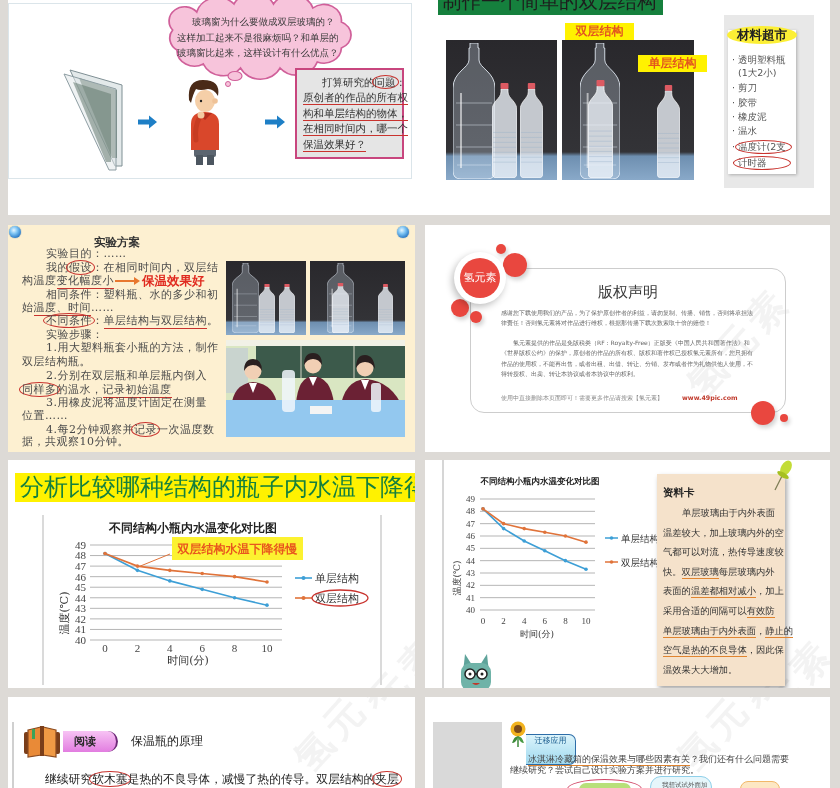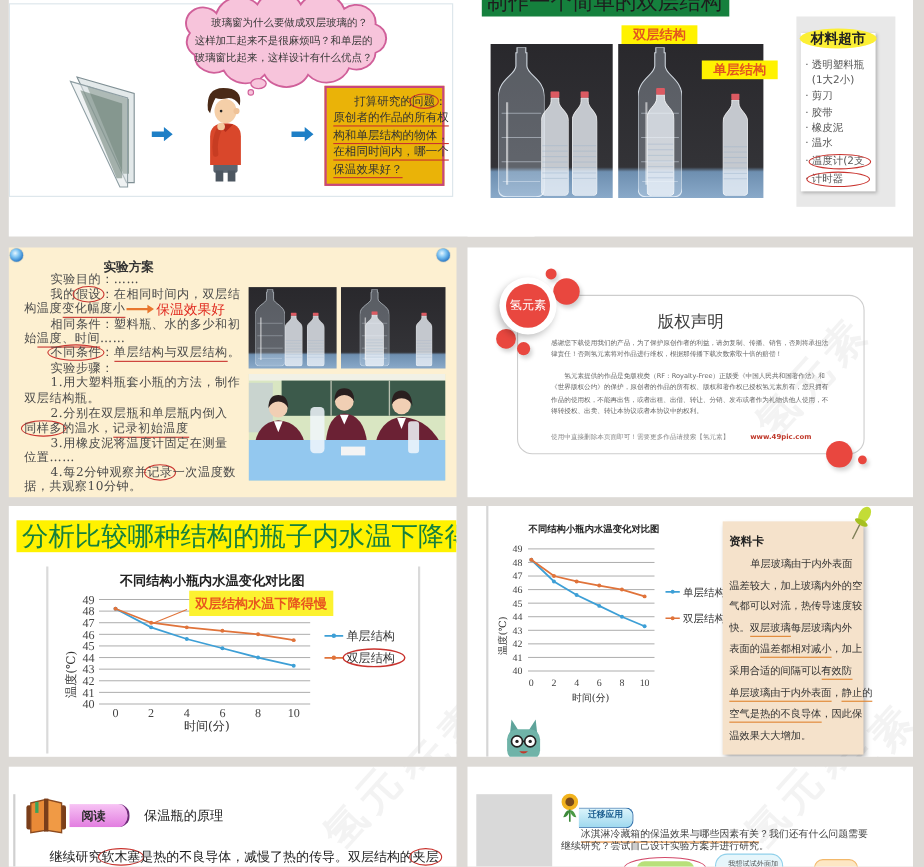--- a/index.html
+++ b/index.html
@@ -11,21 +11,21 @@
 .nw{white-space:nowrap}
 svg{display:block;overflow:visible}
 .seg{display:inline}
 .m-circle{border:1.3px solid #c9332e;border-radius:50%;padding:0 2px;margin:0 -3px}
 .m-underline{border-bottom:1.3px solid #c9332e;padding-bottom:1px}
 .m-underline-orange{border-bottom:1.5px solid #e0842f;padding-bottom:1px}
 .wm{position:absolute;font-size:38px;font-weight:bold;color:rgba(140,140,140,.10);transform:rotate(-48deg);white-space:nowrap;letter-spacing:6px;pointer-events:none}
 
 
 .s1-th{position:absolute;font-size:9.5px;line-height:12px;color:#3a3a3a}
-.qbox{left:287px;top:78px;width:109px;height:91px;border:2px solid #c8467e;background:#eab308}
+.qbox{left:287px;top:68px;width:109px;height:91px;border:2px solid #c8467e;background:#e5e5e5}
 .qline{position:absolute;font-size:10.5px;line-height:14px;color:#333;white-space:nowrap}
 
 
 .s2-title{left:13px;top:0;width:225px;height:15px;overflow:hidden;background:#15803d}
 .s2-title span{position:absolute;left:4px;top:-8px;font-size:19.5px;line-height:20px;color:#1d1d1d;white-space:nowrap}
 .photo{background:linear-gradient(#29282c 0%,#333337 80%,#6e8fb0 83%,#89a9c9 100%);overflow:hidden}
 .tag{background:#fff200;color:#e3561f;font-weight:bold;font-size:12px;text-align:center;line-height:17px}
 .mat-panel{left:299px;top:15px;width:90px;height:173px;background:#e8e8e8}
 .mat-card{left:303px;top:30px;width:68px;height:144px;background:#fff;box-shadow:1px 1px 3px rgba(0,0,0,.25)}
 .mat-head{left:302px;top:26px;width:70px;height:18px;background:#fcef35;border-radius:50%;font-weight:bold;font-size:12.5px;line-height:18px;text-align:center;color:#222}
@@ -34,21 +34,21 @@
 .mat-item.cont::before{content:"\00a0\00a0"}
 .red-oval{position:absolute;border:1.3px solid #c9332e;border-radius:50%}
 
 
 .s3{background:#fdf0d1}
 .globe{position:absolute;width:12px;height:12px;border-radius:50%;background:radial-gradient(circle at 40% 35%,#e6f6ff 0,#7cc3f3 35%,#1f6fc0 80%);box-shadow:0 0 1px #0d4f90}
 .s3-title{text-align:center;font-weight:bold;font-size:11.5px;line-height:14px;color:#333}
 .s3-line{position:absolute;font-size:11px;line-height:14px;letter-spacing:.5px;color:#4a4a4a;white-space:nowrap}
 .s3-line.ind{left:38px}
 .s3-line.no{left:14px}
-.callout{font-weight:normal;font-size:12.5px;line-height:16px;color:#e02a1f;white-space:nowrap}
+.callout{font-weight:bold;font-size:12.5px;line-height:16px;color:#e02a1f;white-space:nowrap}
 
 
 .cr-box{left:45px;top:43px;width:316px;height:145px;border:1px solid #cdcdcd;border-radius:14px}
 .dot{position:absolute;border-radius:50%;background:#e9473f;box-shadow:2px 3px 4px rgba(0,0,0,.18)}
 .logo-ring{position:absolute;border-radius:50%;background:#fff;box-shadow:-2px 3px 7px rgba(0,0,0,.25)}
 .logo-core{position:absolute;border-radius:50%;background:#e9473f;color:#fff;font-size:11px;line-height:40px;text-align:center}
 .cr-title{left:45px;top:59px;width:316px;text-align:center;font-size:15px;line-height:16px;color:#3a3a3a}
 .cr-p{position:absolute;left:76px;width:256px;font-size:6px;line-height:10.3px;color:#666}
 .cr-foot{font-size:6px;line-height:8px;color:#888;white-space:nowrap}
 .cr-url{font-size:6.3px;line-height:8px;color:#c0392b;font-weight:bold;white-space:nowrap}
@@ -64,21 +64,21 @@
 
 .note{left:232px;top:14px;width:128px;height:212px;background:#f5e2cb;box-shadow:2px 3px 5px rgba(0,0,0,.35)}
 .note-title{left:238px;top:25px;font-weight:bold;font-size:10.5px;line-height:14px;color:#222}
 .note-line{position:absolute;font-size:9.3px;line-height:14px;color:#333;white-space:nowrap}
 
 
 .read-badge{left:55px;top:34px;width:55px;height:21px;background:linear-gradient(#f7c3f4,#e27de0);border-radius:0 11px 11px 0;border-right:2px solid #6e2a78}
 .read-badge span{position:absolute;left:11px;top:0;font-weight:bold;font-size:11px;line-height:21px;color:#2b2b2b}
 
 
-.app-badge{left:101px;top:37px;width:50px;height:19px;background:linear-gradient(#dcf4fb,#9fd9ef);border-radius:0 7px 7px 0;border:1px solid #2d6da8;border-left:none;font-weight:bold;font-size:8px;line-height:11px;color:#1b5d8f;text-align:center}
+.app-badge{left:101px;top:37px;width:50px;height:31px;background:linear-gradient(#dcf4fb,#9fd9ef);border-radius:0 7px 7px 0;border:1px solid #2d6da8;border-left:none;font-weight:normal;font-size:8px;line-height:11px;color:#1b5d8f;text-align:center}
 .s8-line{position:absolute;font-size:9px;line-height:11px;color:#444}
 </style>
 </head>
 <body>
 
 <svg width="0" height="0" style="position:absolute">
   <defs>
     <symbol id="big-bottle" viewBox="0 0 42 136" preserveAspectRatio="none">
       <path d="M17,0 h8 v5 h1 v12 C26,25 42,29 42,45 V128 Q42,136 34,136 H8 Q0,136 0,128 V45 C0,29 16,25 16,17 V5 h1 Z" fill="rgba(215,230,245,.28)" stroke="rgba(235,243,252,.85)" stroke-width="1"></path>
       <path d="M3,60 H39 M3,82 H39 M3,104 H39 M4,122 H38" stroke="rgba(230,240,250,.45)" stroke-width="1"></path>

